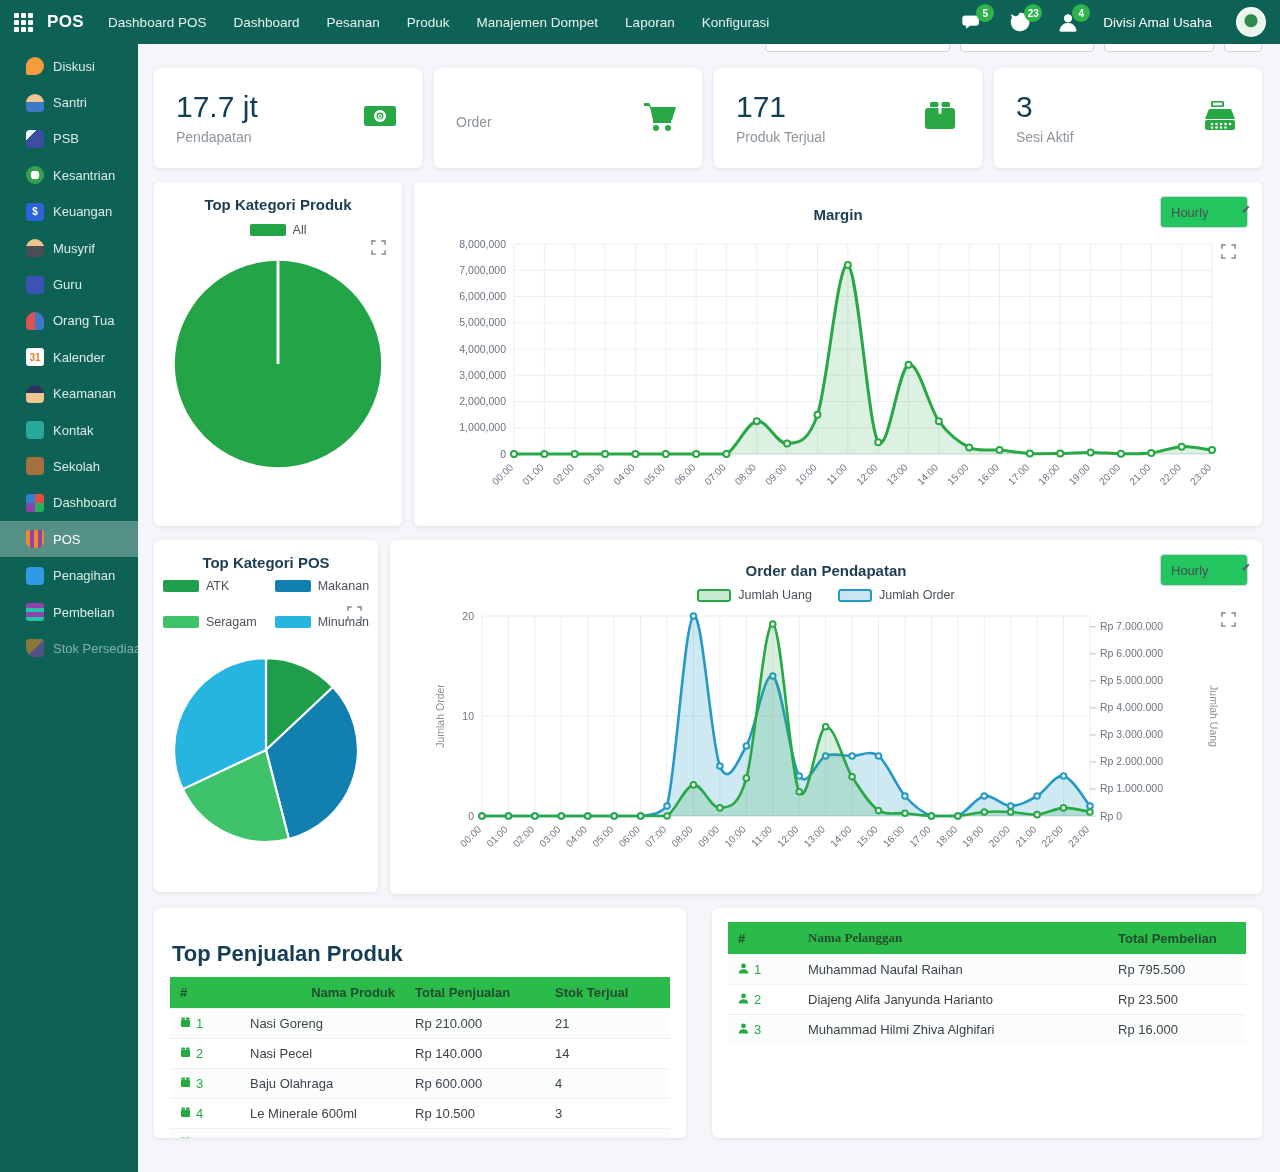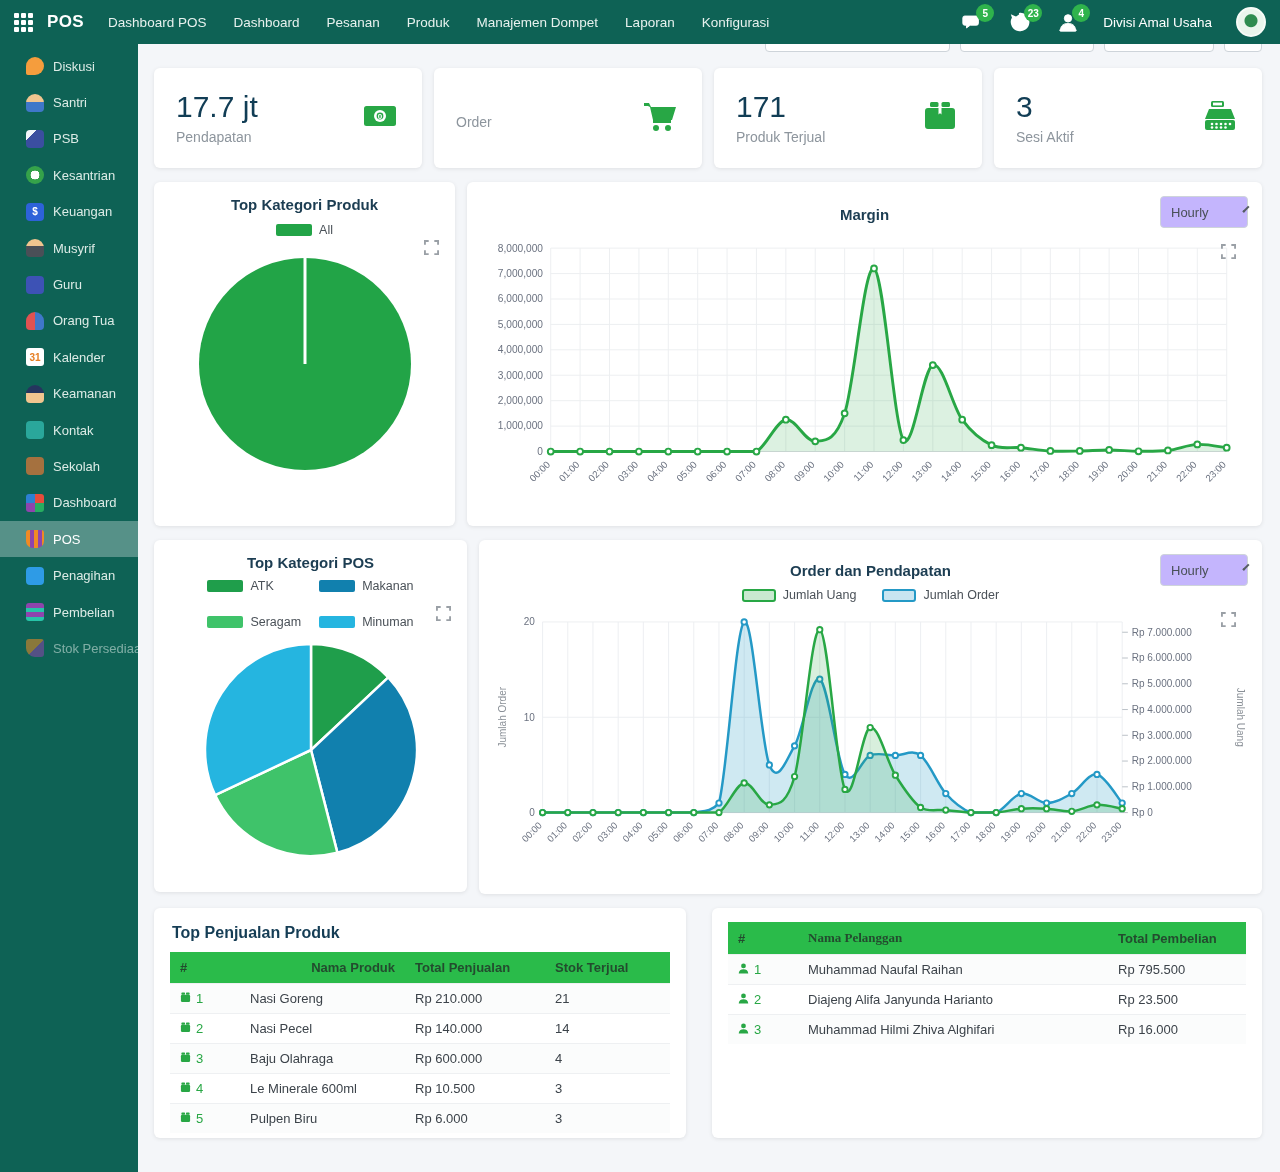--- a/index.html
+++ b/index.html
@@ -70,46 +70,46 @@
   .stats-row{ display:grid; grid-template-columns:repeat(4,1fr); gap:12px; margin-bottom:14px; }
   .card{ background:#fff; border-radius:6px; box-shadow:0 1px 4px rgba(0,0,0,.09); }
   .stat-card{ position:relative; height:100px; padding:16px 22px; display:flex; flex-direction:column; justify-content:center; }
   .stat-value{ font-size:30px; font-weight:400; color:#113d55; line-height:1.05; }
   .stat-label{ font-size:14px; color:#8d959d; margin-top:7px; }
   .stat-icon{ position:absolute; right:24px; top:50%; transform:translateY(-50%); }
   .stat-icon svg{ width:36px; height:36px; fill:#28a745; }
 
   
   .row2,.row3{ display:flex; gap:12px; margin-bottom:14px; }
-  .row2 .pie-card{ width:301px; height:344px; } .row2 .chart-card{ flex:1; height:344px; }
-  .row3 .pie-card{ width:313px; height:352px; } .row3 .chart-card{ flex:1; height:354px; }
+  .row2 .pie-card{ width:248px; height:344px; } .row2 .chart-card{ flex:1; height:344px; }
+  .row3 .pie-card{ width:224px; height:352px; } .row3 .chart-card{ flex:1; height:354px; }
   .pie-card,.chart-card{ padding:14px 14px 8px; position:relative; }
   .card-title{ text-align:center; font-size:15px; font-weight:700; color:#1c3d52; }
   .chart-head{ position:relative; height:36px; display:flex; align-items:center; justify-content:center; }
-  .mini-sel{ position:absolute; right:0; top:0; width:88px; height:32px; background:#c4b5fd; border:1px solid #ced4da;
+  .mini-sel{ position:absolute; right:0; top:0; width:88px; height:32px; background:#22c55e; border:1px solid #ced4da;
     border-radius:4px; display:flex; align-items:center; justify-content:space-between; padding:0 10px;
     font-size:13px; color:#495057; cursor:pointer;gap:36px; }
   .legend{ display:flex; justify-content:center; gap:8px 14px; margin:10px 0 6px; flex-wrap:wrap; }
   .legend-item{ display:flex; align-items:center; gap:7px; font-size:12.5px; color:#4a5158; cursor:pointer; }
   .legend-swatch{ width:36px; height:12px; border-radius:2px; }
   .legend2{ display:grid; grid-template-columns:auto auto; gap:22px 18px; justify-content:center; margin:8px 0 4px; }
   .expand{ position:absolute; cursor:pointer; }
   .expand svg{ width:15px; height:15px; stroke:#9aa0a6; fill:none; stroke-width:2; }
   .pie-expand{ right:16px; top:58px; }
   .pie-wrap{ display:flex; justify-content:center; margin-top:14px; }
   .order-legend{ display:flex; justify-content:center; gap:26px; margin:2px 0 4px; }
   .order-legend .legend-swatch{ width:34px; height:13px; border-radius:3px; }
   svg.chart{ display:block; width:100%; }
   .chart text{ font-family:"Liberation Sans",sans-serif; }
 
   
   .row4{ display:flex; gap:26px; }
   .table-card{ padding:14px 16px; height:230px; overflow:hidden; }
   .row4 .left{ width:532px; flex:0 0 532px; } .row4 .right{ flex:1; }
-  .table-title{ font-size:16px; font-weight:700; color:#153d55; margin:2px 0 10px 2px; }
+  .table-title{ font-size:22px; font-weight:700; color:#153d55; margin:19px 0 10px 2px; }
   table{ width:100%; border-collapse:collapse; font-size:13px; }
   thead th{ background:#2abb4a; color:rgba(33,43,38,.78); text-align:left; font-weight:700;
     padding:8px 10px; font-size:13px; }
   tbody td{ padding:7px 10px; color:#3c434a; border-top:1px solid #eef0f2; }
   tbody tr:nth-child(odd){ background:#fbfcfc; }
   .rank{ color:#28a745; font-weight:400; display:flex; align-items:center; gap:5px; }
   .rank svg{ width:11px; height:11px; fill:#28a745; }
 </style>
 </head>
 <body>

